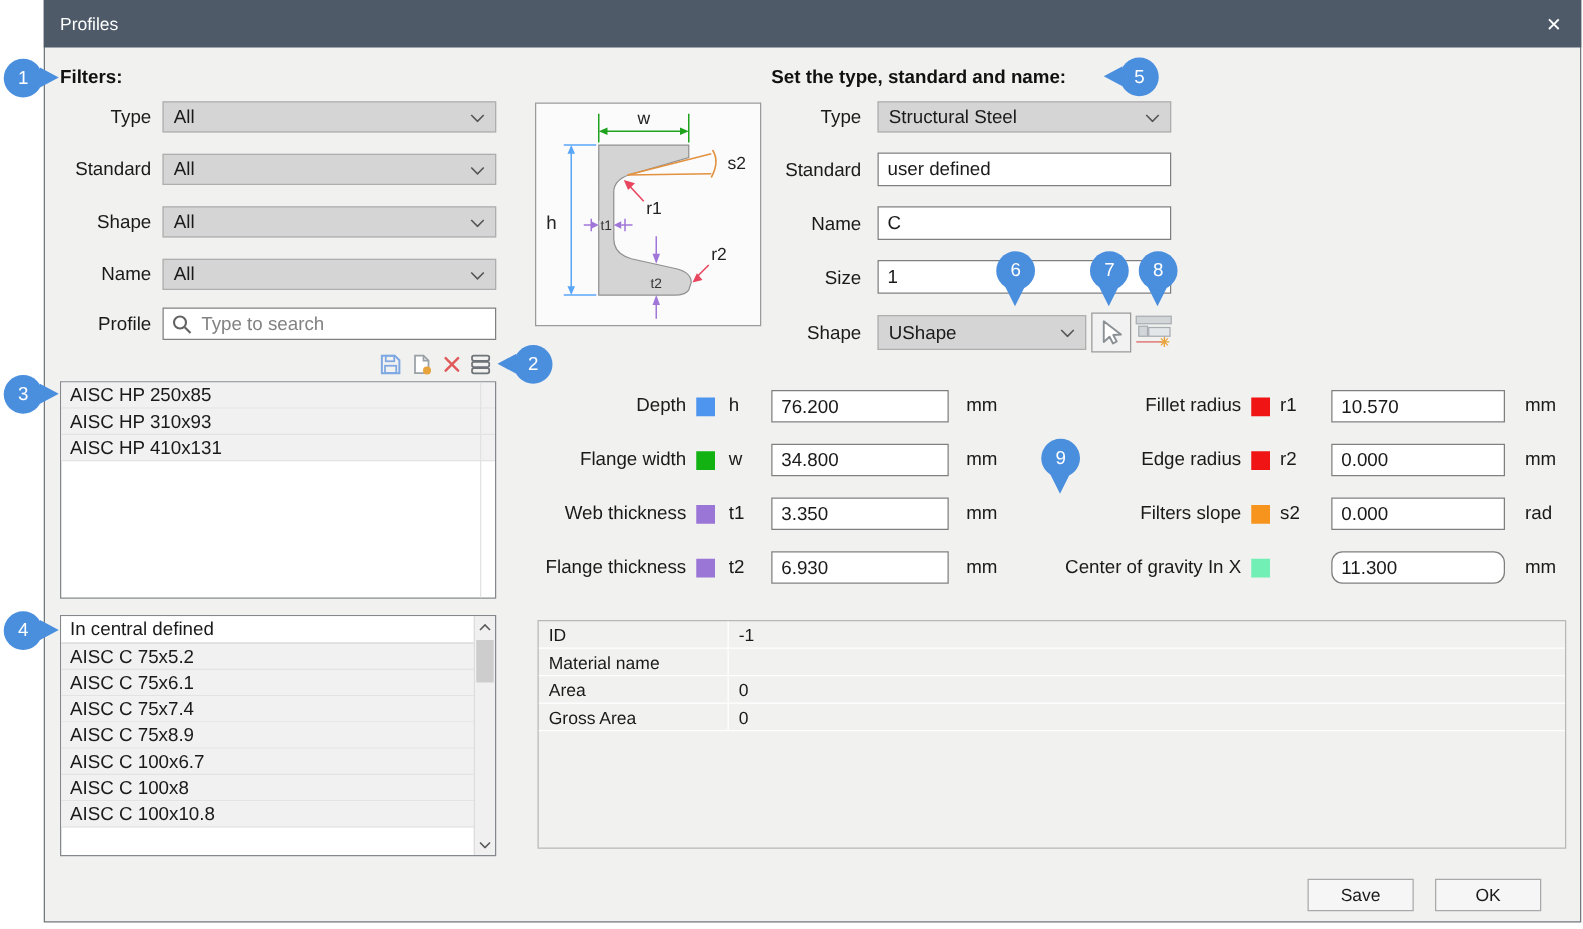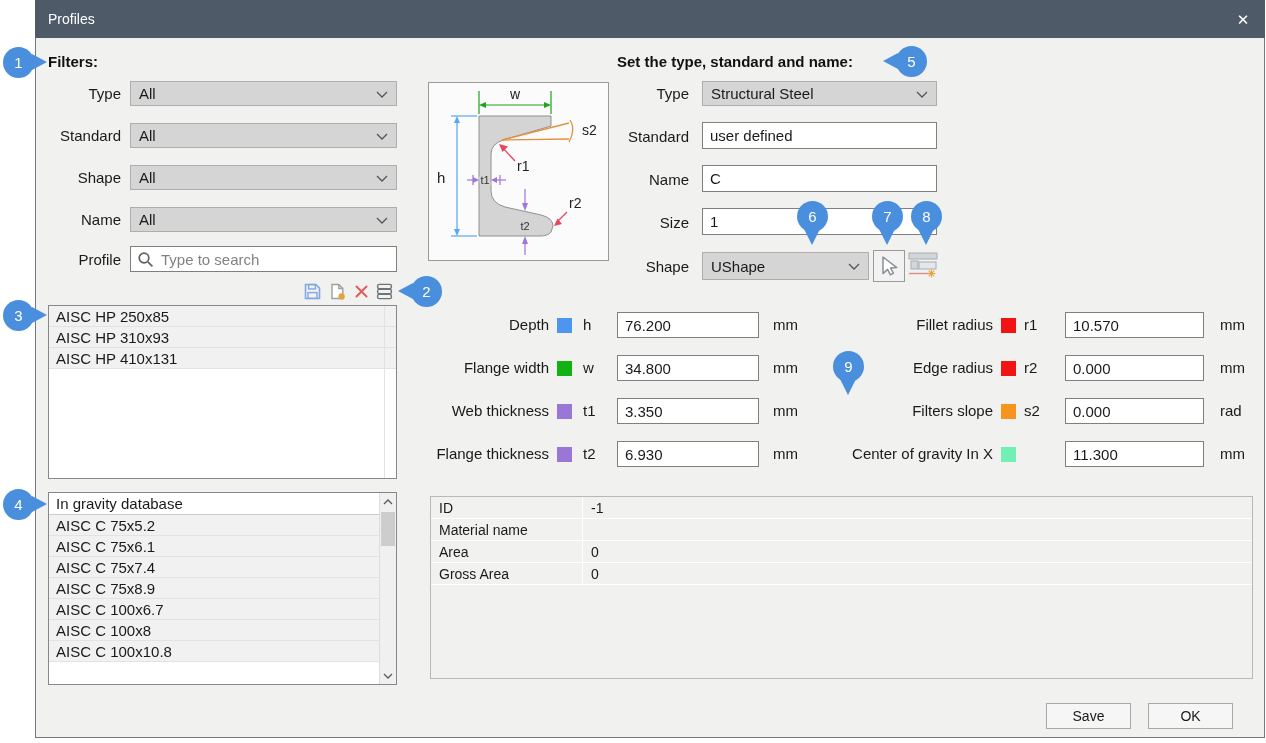--- a/index.html
+++ b/index.html
@@ -137,21 +137,21 @@
 </button>
 
 <div class="list" style="left:48px; top:305px; width:349px; height:174px;">
   <div class="list-item">AISC HP 250x85</div>
   <div class="list-item">AISC HP 310x93</div>
   <div class="list-item">AISC HP 410x131</div>
   <div class="gutter"></div>
 </div>
 
 <div class="list" style="left:48px; top:492px; width:349px; height:193px;">
-  <div class="list-header" style="width:330px;">In gravity database</div>
+  <div class="list-header" style="width:330px;">In central defined</div>
   <div class="list-item" style="width:330px;">AISC C 75x5.2</div>
   <div class="list-item" style="width:330px;">AISC C 75x6.1</div>
   <div class="list-item" style="width:330px;">AISC C 75x7.4</div>
   <div class="list-item" style="width:330px;">AISC C 75x8.9</div>
   <div class="list-item" style="width:330px;">AISC C 100x6.7</div>
   <div class="list-item" style="width:330px;">AISC C 100x8</div>
   <div class="list-item" style="width:330px;">AISC C 100x10.8</div>
   <div class="vscroll">
     <div class="sb-arrow" style="top:0;">
       <svg width="10" height="6">
@@ -301,21 +301,21 @@
 <div class="prm-unit" style="left:1220px; top:359px;">mm</div>
 
 <div class="prm-label" style="left:780px; top:402px; width:213px;">Filters slope</div>
 <span class="prm-swatch" style="left: 1001px; top: 404px; background-color: rgb(247, 148, 30);"></span>
 <div class="prm-sym" style="left:1024px; top:402px;">s2</div>
 <input class="textbox prm-input" style="left: 1065px; top: 398px; width: 139px;" value="0.000">
 <div class="prm-unit" style="left:1220px; top:402px;">rad</div>
 
 <div class="prm-label" style="left:780px; top:445px; width:213px;">Center of gravity In X</div>
 <span class="prm-swatch" style="left: 1001px; top: 447px; background-color: rgb(114, 239, 181);"></span>
-<input class="textbox prm-input" style="left: 1065px; top: 441px; width: 139px;" value="11.300">
+<input class="textbox prm-input" style="left: 1065px; top: 441px; width: 139px; border-radius: 9px;" value="11.300">
 <div class="prm-unit" style="left:1220px; top:445px;">mm</div>
 
 <div class="dtable">
   <div class="trow">
     <div class="tlabel">ID</div>
     <div class="tvalue">-1</div>
   </div>
   <div class="trow">
     <div class="tlabel">Material name</div>
     <div class="tvalue"></div>

